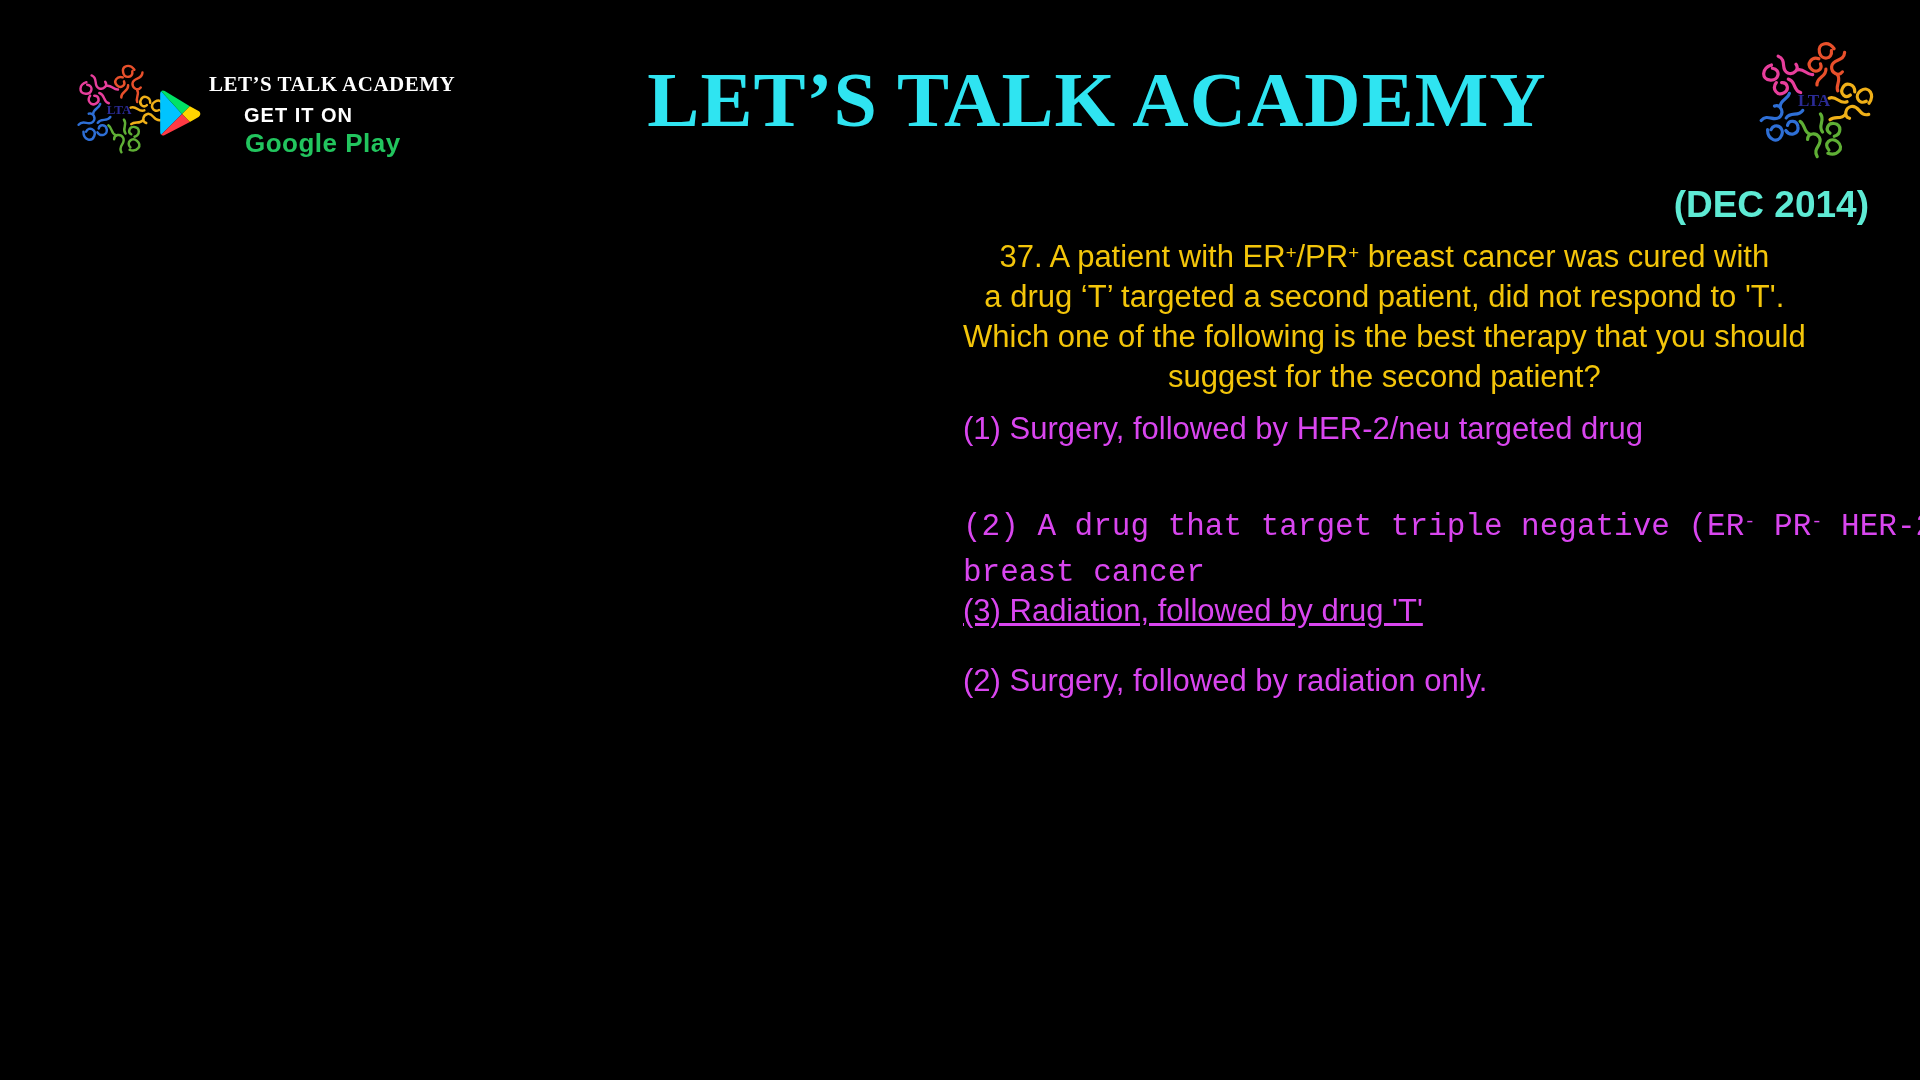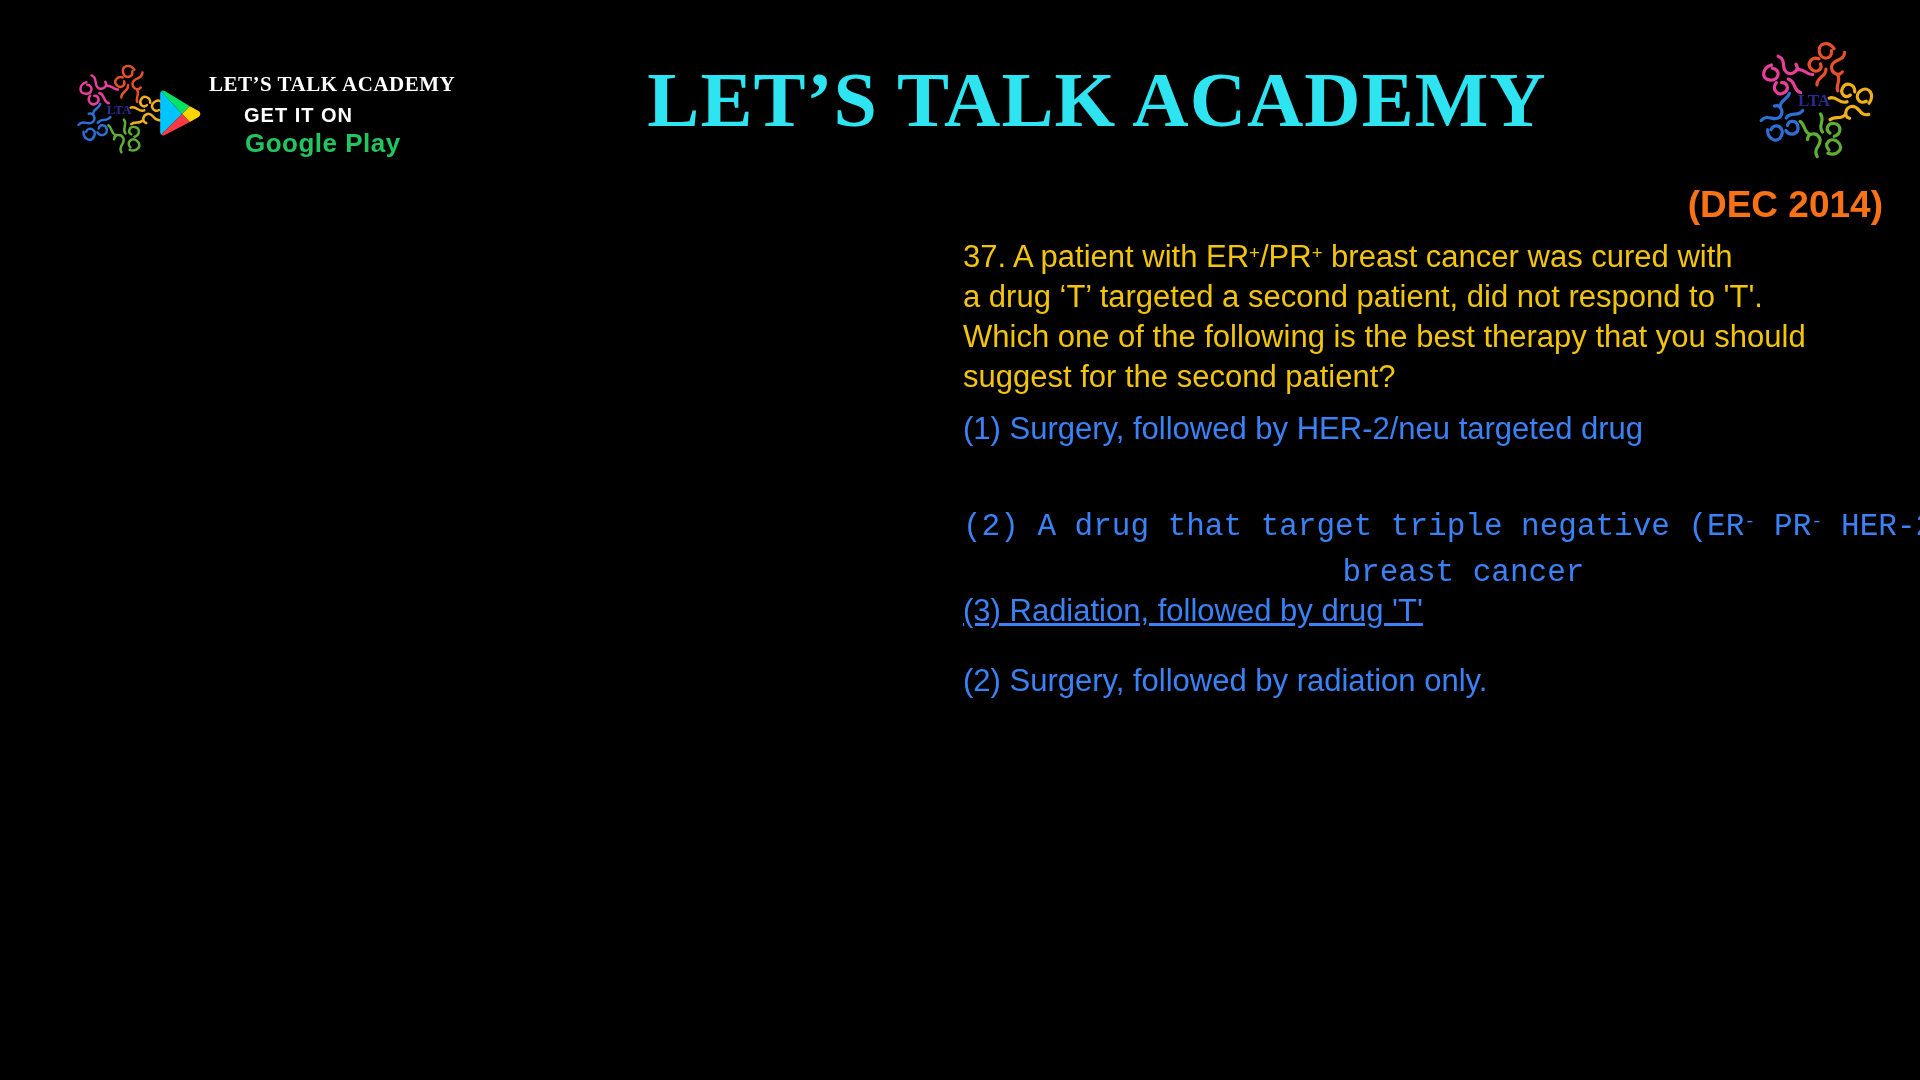--- a/index.html
+++ b/index.html
@@ -51,36 +51,36 @@
   }
 
   
   .logo-right {
     position: absolute; left: 1738px; top: 36px;
     width: 152px; height: 128px;
   }
 
   
   .exam-tag {
-    position: absolute; right: 37px; top: 184px;
+    position: absolute; right: 51px; top: 184px;
     font-size: 37px; font-weight: bold;
-    color: #f97316; white-space: nowrap;
+    color: #5eead4; white-space: nowrap;
   }
 
   
   .question {
     position: absolute; left: 963px; top: 237px;
     font-size: 31px; line-height: 40px;
     color: #F3C50A;
+    text-align: center;
   }
   .option {
     position: absolute; left: 963px;
     font-size: 31px; line-height: 46px;
-    color: #3b82f6;
-    text-align: center;
+    color: #d946ef;
   }
   .option-1 { top: 406px; }
   .option-2 { top: 504px; font-family: Liberation Mono, monospace; }
   .option-3 { top: 588px; text-decoration: underline; }
   .option-4 { top: 658px; }
 
   .line { white-space: nowrap; }
   sup {
     font-size: 0.6em;
     position: relative; top: -0.45em;

